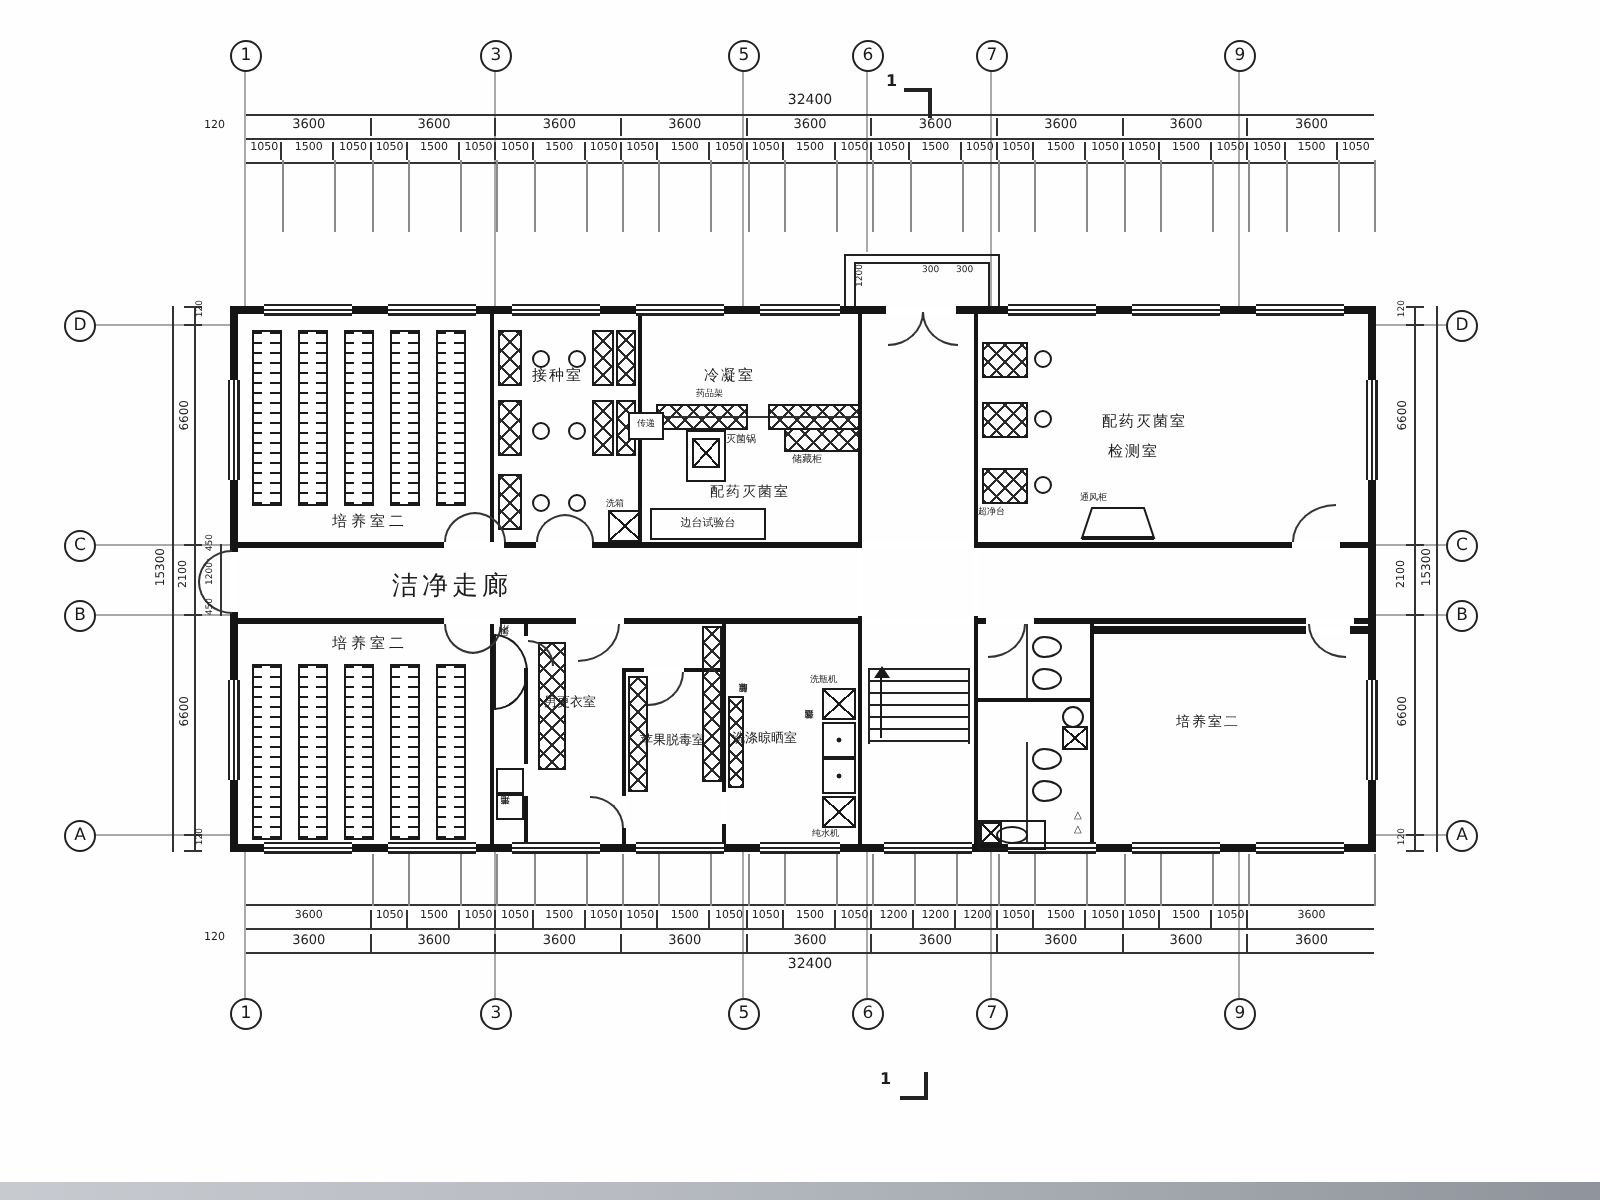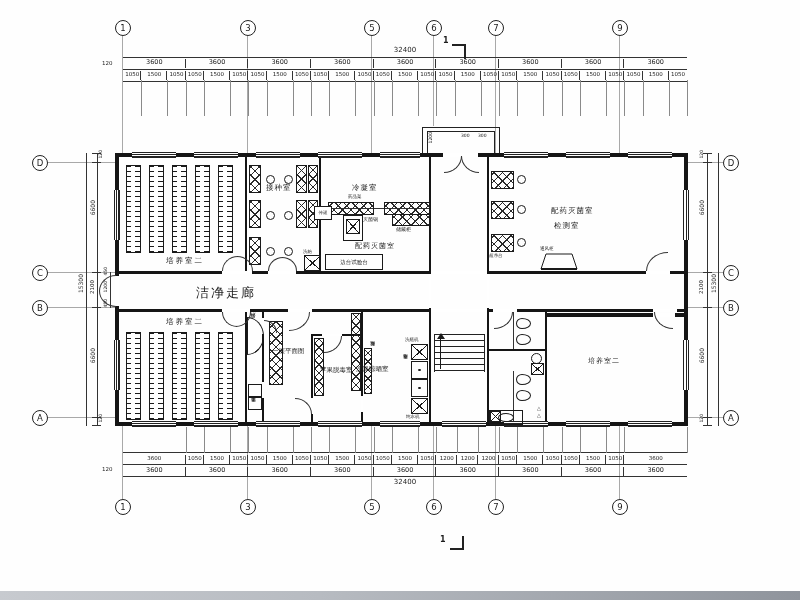--- a/index.html
+++ b/index.html
@@ -458,20 +458,20 @@
 
   <div class="lab" style="left:166px;top:256px;font-size:7.5px;letter-spacing:2px">培养室二</div>
   <div class="lab" style="left:166px;top:317px;font-size:7.5px;letter-spacing:2px">培养室二</div>
   <div class="lab" style="left:266px;top:183px;font-size:7.5px;letter-spacing:1px">接种室</div>
   <div class="lab" style="left:352px;top:183px;font-size:7.5px;letter-spacing:1px">冷凝室</div>
   <div class="lab" style="left:355px;top:241px;font-size:7px;letter-spacing:1px">配药灭菌室</div>
   <div class="lab" style="left:551px;top:206px;font-size:7.5px;letter-spacing:1px">配药灭菌室</div>
   <div class="lab" style="left:554px;top:221px;font-size:7.5px;letter-spacing:1px">检测室</div>
   <div class="lab" style="left:588px;top:356px;font-size:7px;letter-spacing:1px">培养室二</div>
   <div class="lab" style="left:196px;top:284px;font-size:13px;letter-spacing:2px">洁净走廊</div>
-  <div class="lab" style="left:272px;top:347px;font-size:6.5px">一层平面图</div>
+  <div class="lab" style="left:272px;top:347px;font-size:6.5px">男更衣室</div>
   <div class="lab" style="left:320px;top:366px;font-size:6.5px">苹果脱毒室</div>
-  <div class="lab" style="left:356px;top:365px;font-size:6.5px">洗涤晾晒室</div>
+  <div class="lab" style="left:366px;top:365px;font-size:6.5px">洗涤晾晒室</div>
 
 
 
   <div id="graybar"></div>
 </div>
 
 </body></html>

